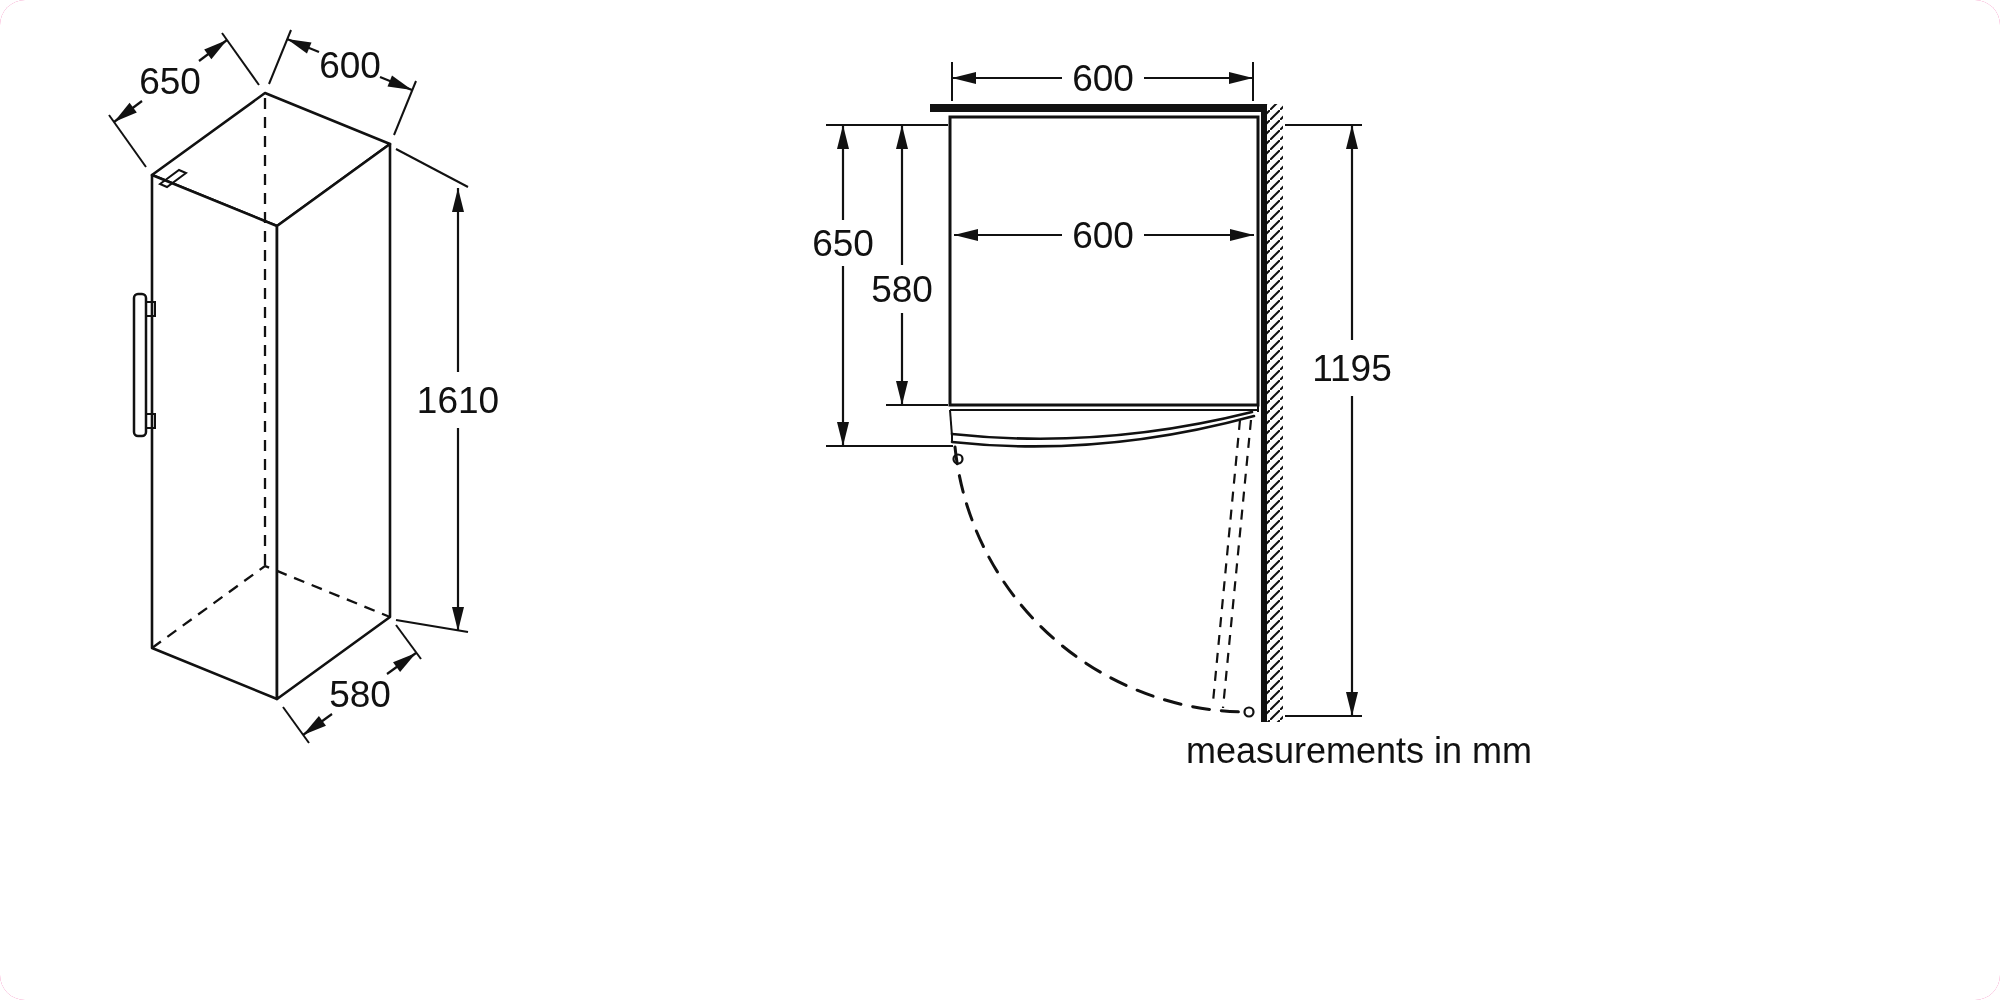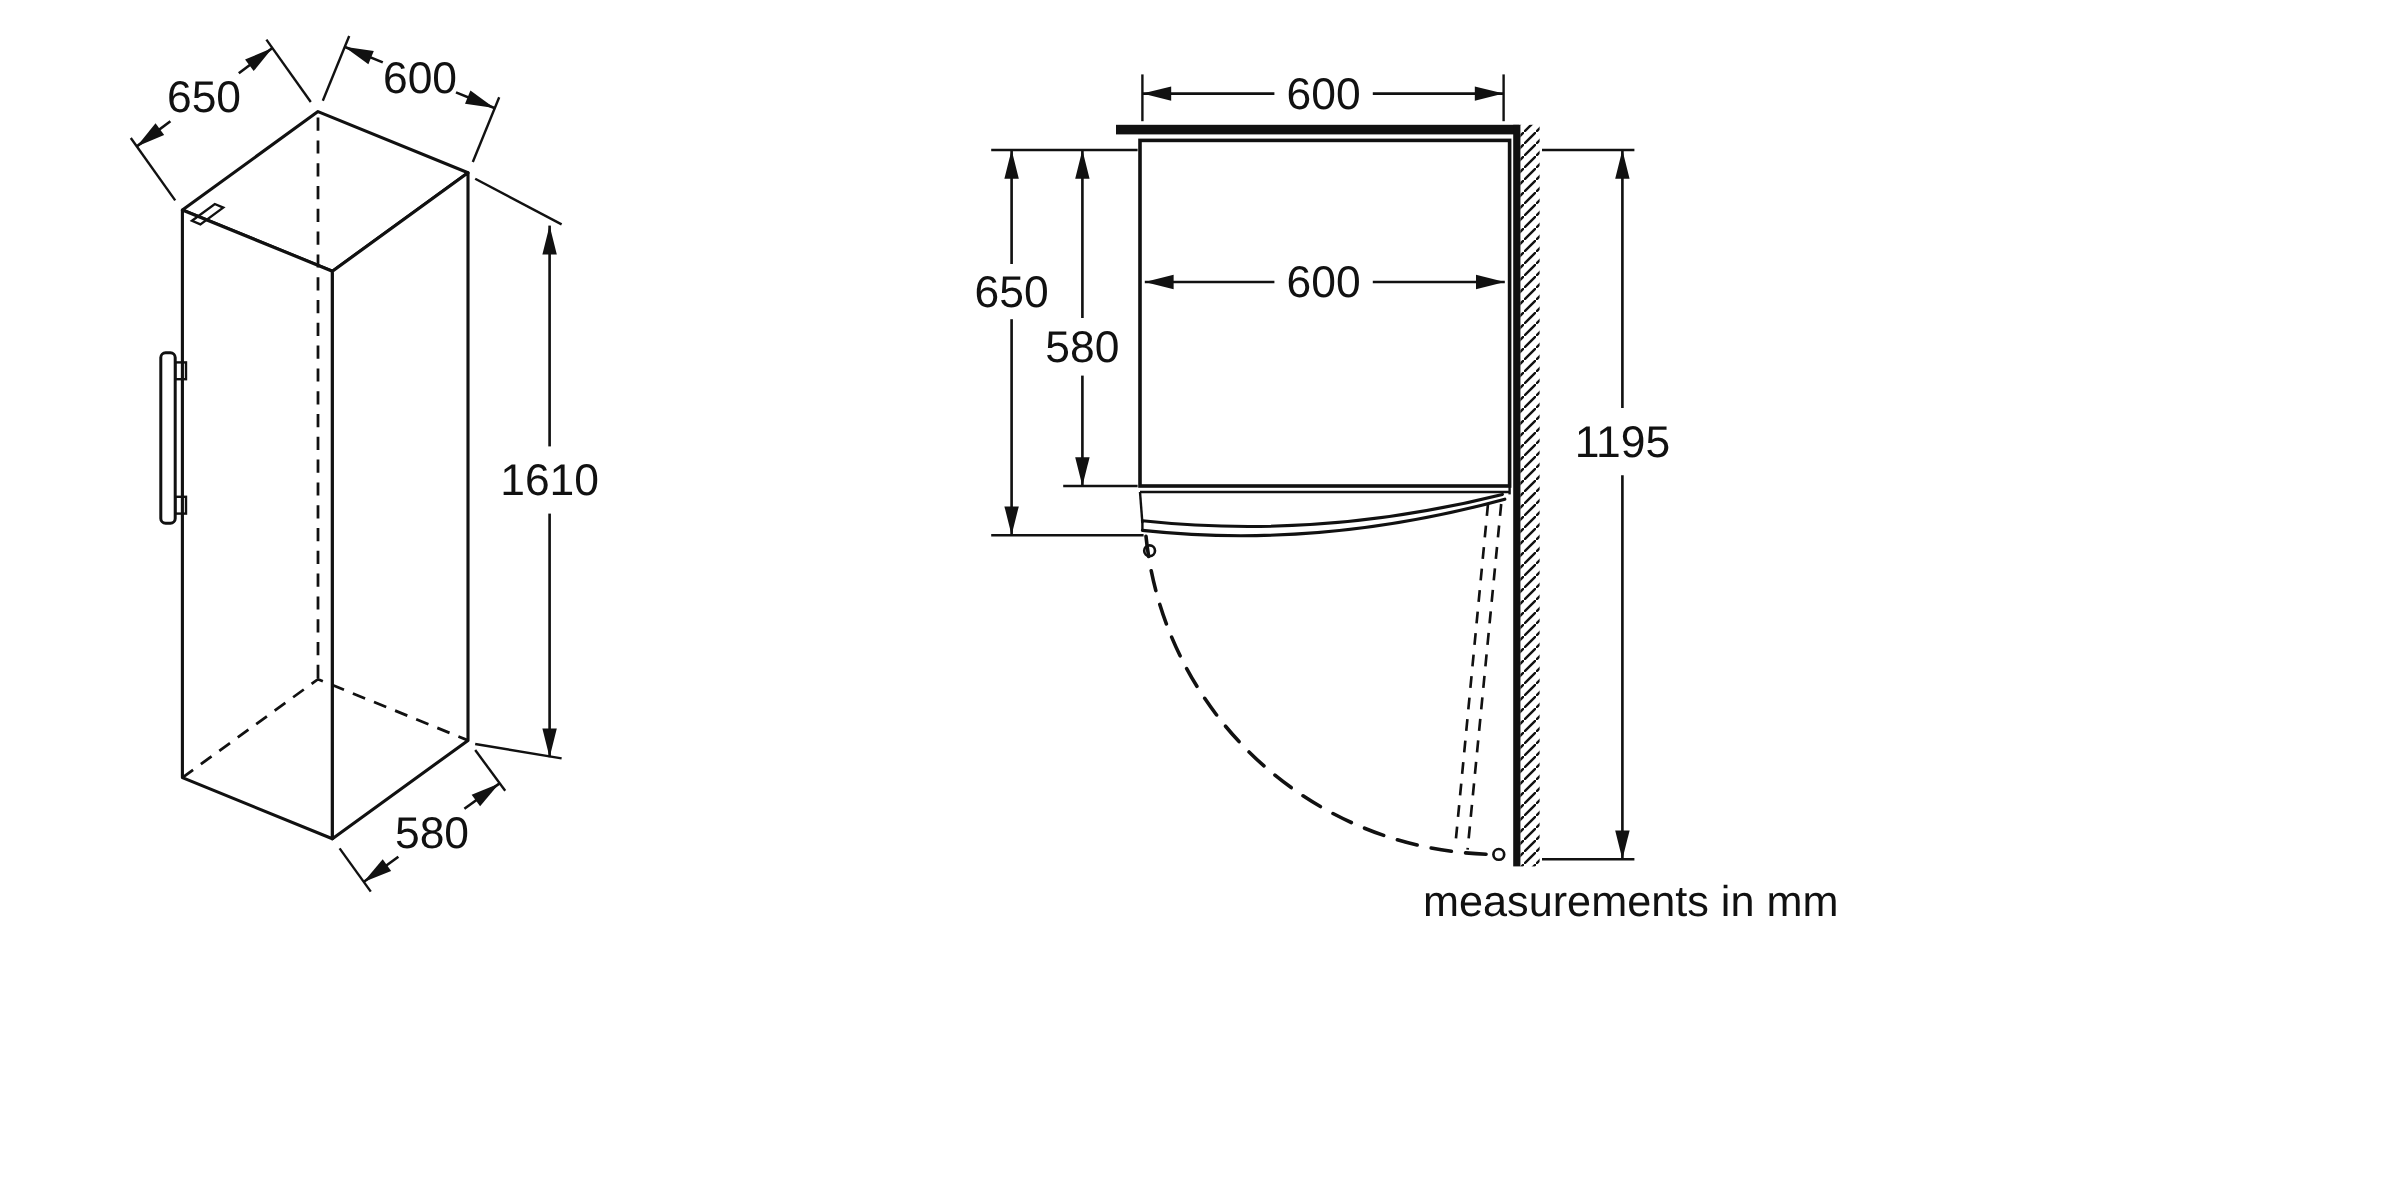--- a/index.html
+++ b/index.html
@@ -1,16 +1,16 @@
 <!DOCTYPE html>
 <html><head>
 <meta charset="utf-8">
 <style>
   html,body{margin:0;padding:0;background:#ffffff;}
-  .stage{position:relative;width:2000px;height:1000px;background:#ec4899;overflow:hidden;}
+  .stage{position:relative;width:2000px;height:1000px;background:#ec4899;overflow:hidden;border-radius:25px;}
   svg{display:block;}
   text{font-family:"Liberation Sans","DejaVu Sans",sans-serif;fill:#111111;}
   .dim{font-size:37px;text-anchor:middle;dominant-baseline:central;}
   .note{font-size:36px;text-anchor:end;}
   .face{fill:#ffffff;stroke:#111111;stroke-width:2.6;stroke-linejoin:round;}
   .ln{stroke:#111111;stroke-width:2.6;fill:none;stroke-linejoin:round;stroke-linecap:round;}
   .thin{stroke:#111111;stroke-width:2;fill:none;}
   .hid{stroke:#111111;stroke-width:2.3;fill:none;stroke-dasharray:11 8;}
   .dimln{stroke:#111111;stroke-width:2.2;fill:none;}
   .ext{stroke:#111111;stroke-width:2;fill:none;}

